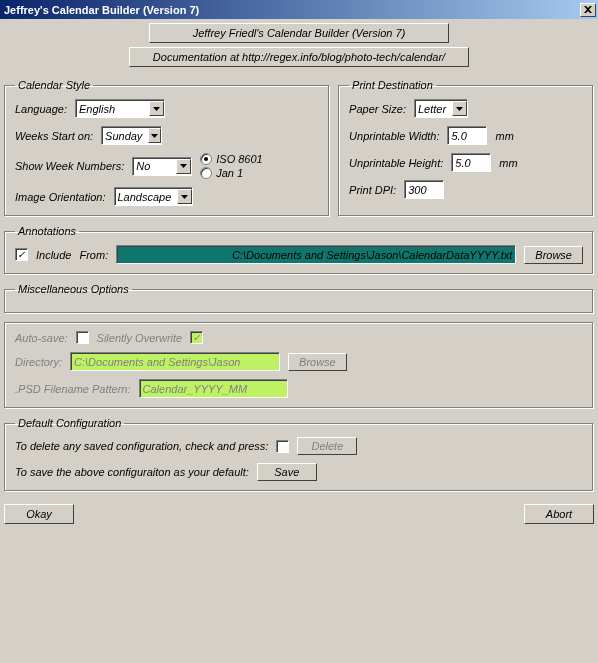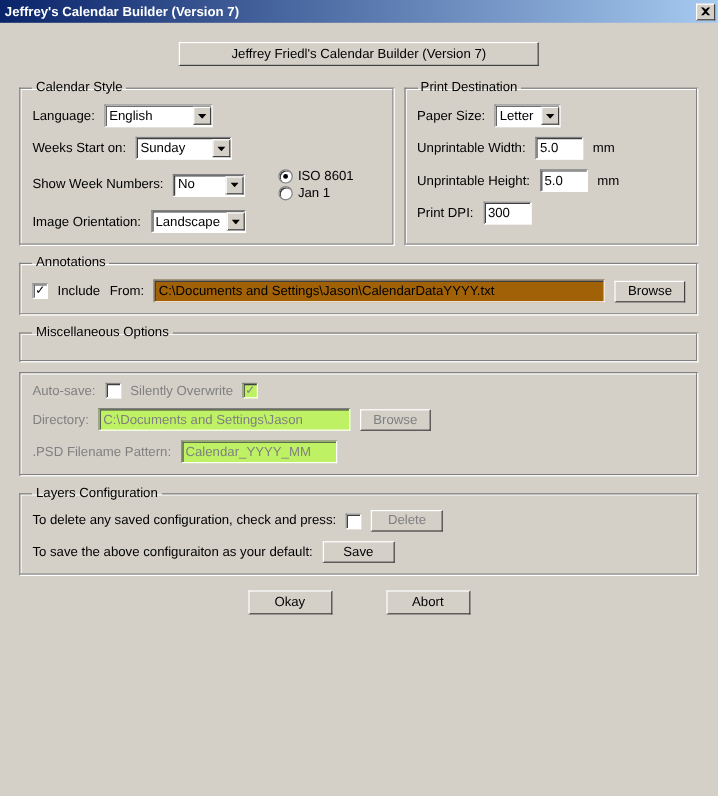--- a/index.html
+++ b/index.html
@@ -1,20 +1,20 @@
 <!DOCTYPE html>
 <html><head>
 <meta charset="utf-8">
 <style>
 * { box-sizing: border-box; font-family: Tahoma, Arial, sans-serif; font-size: 11px; }
 body { margin: 0; background: #d4d0c8; width: 598px; height: 663px; overflow: hidden; }
 .titlebar { background: linear-gradient(to right, #0a246a, #a6caf0); height: 19px; display: flex; align-items: center; justify-content: space-between; padding: 0 2px 0 4px; }
 .titlebar-text { color: #fff; font-weight: bold; }
 .close-btn { width: 16px; height: 14px; background: #d4d0c8; border: 1px solid; border-color: #fff #404040 #404040 #fff; display: flex; align-items: center; justify-content: center; font-family: Arial; font-size: 10px; font-weight: bold; cursor: default; }
-.content { padding: 16px; }
+.content { padding: 4px; font-style: italic; }
 .header-btns { display: flex; flex-direction: column; align-items: center; gap: 4px; margin-bottom: 12px; }
 .btn { background: #d4d0c8; border: 1px solid; border-color: #fff #404040 #404040 #fff; padding: 3px 14px; cursor: default; text-align: center; }
 .btn.sm { padding: 2px 10px; }
 fieldset { border: 1px solid #808080; border-top-color: #808080; border-left-color: #808080; border-right-color: #fff; border-bottom-color: #fff; box-shadow: inset -1px -1px 0 #808080, inset 1px 1px 0 #fff; margin: 0 0 8px 0; padding: 8px 10px 10px 10px; position: relative; }
 legend { padding: 0 3px; color: #000; }
 .row { display: flex; align-items: center; gap: 8px; margin-bottom: 8px; }
 .row:last-child { margin-bottom: 0; }
 label { white-space: nowrap; }
 .select, .input { background: #fff; border: 1px solid; border-color: #808080 #fff #fff #808080; box-shadow: inset 1px 1px 0 #404040; padding: 1px 3px; height: 19px; display: inline-flex; align-items: center; }
 .select { padding-right: 0; }
@@ -23,63 +23,64 @@
 .select .arrow svg { width: 7px; height: 4px; }
 .input { min-width: 40px; }
 .checkbox { width: 13px; height: 13px; background: #fff; border: 1px solid; border-color: #808080 #fff #fff #808080; box-shadow: inset 1px 1px 0 #404040; display: inline-flex; align-items: center; justify-content: center; }
 .checkbox.checked::after { content: "✓"; font-size: 10px; line-height: 1; }
 .radio { width: 12px; height: 12px; border-radius: 50%; background: #fff; border: 1px solid #808080; box-shadow: inset 1px 1px 0 #404040; display: inline-flex; align-items: center; justify-content: center; }
 .radio.checked::after { content: ""; width: 4px; height: 4px; border-radius: 50%; background: #000; }
 .two-col { display: flex; gap: 8px; }
 .two-col > fieldset:first-child { flex: 1.3; }
 .two-col > fieldset:last-child { flex: 1; }
 .radio-col { display: flex; flex-direction: column; gap: 2px; }
-.radio-row { display: flex; align-items: center; gap: 4px; margin-left: 20px; }
+.radio-row { display: flex; align-items: center; gap: 4px; }
 .disabled { color: #808080; }
 .disabled .input, .disabled .select, .disabled .checkbox { background: #bef264; }
-.input.ro { background: #a16207; }
-.footer-btns { display: flex; justify-content: center; gap: 45px; margin-top: 12px; }
+.input.ro { background: #0f766e; justify-content: flex-end; }
+.footer-btns { display: flex; justify-content: space-between; gap: 45px; margin-top: 12px; }
 .footer-btns .btn { min-width: 70px; }
 </style>
 </head>
 <body>
 
 <div class="titlebar">
   <span class="titlebar-text">Jeffrey's Calendar Builder (Version 7)</span>
   <div class="close-btn">
     <svg width="8" height="7" viewBox="0 0 8 7">
         <path d="M0 0 L2 0 L4 2 L6 0 L8 0 L5 3.5 L8 7 L6 7 L4 5 L2 7 L0 7 L3 3.5 Z" fill="#000"></path>
       </svg>
   </div>
 </div>
 
 <div class="content">
 
   <div class="header-btns">
     <div class="btn" style="width:300px">Jeffrey Friedl's Calendar Builder (Version 7)</div>
+    <div class="btn" style="width:340px">Documentation at http://regex.info/blog/photo-tech/calendar/</div>
   </div>
 
 
   <div class="two-col">
     <fieldset>
       <legend>Calendar Style</legend>
       <div class="row">
         <label>Language:</label>
         <div class="select" style="width:90px">
             <span class="sel-text" style="flex:1">English</span>
             <span class="arrow">
               <svg viewBox="0 0 7 4">
                 <path d="M0 0 L7 0 L3.5 4 Z" fill="#000"></path>
               </svg>
             </span>
           </div>
       </div>
       <div class="row">
         <label>Weeks Start on:</label>
-        <div class="select" style="width:80px">
+        <div class="select" style="width:61px">
             <span class="sel-text" style="flex:1">Sunday</span>
             <span class="arrow">
               <svg viewBox="0 0 7 4">
                 <path d="M0 0 L7 0 L3.5 4 Z" fill="#000"></path>
               </svg>
             </span>
           </div>
       </div>
       <div class="row">
         <label>Show Week Numbers:</label>
@@ -177,28 +178,28 @@
     </div>
     <div class="row">
       <label>Directory:</label>
       <div class="input" style="width:210px;color:#808080">
           <span>C:\Documents and Settings\Jason</span>
         </div>
       <div class="btn sm" style="color:#808080">Browse</div>
     </div>
     <div class="row">
       <label>.PSD Filename Pattern:</label>
-      <div class="input" style="width:130px;color:#808080">
+      <div class="input" style="width:149px;color:#808080">
           <span>Calendar_YYYY_MM</span>
         </div>
     </div>
   </fieldset>
 
   <fieldset>
-    <legend>Layers Configuration</legend>
+    <legend>Default Configuration</legend>
     <div class="row">
       <label>To delete any saved configuration, check and press:</label>
       <span class="checkbox"></span>
       <div class="btn sm disabled" style="min-width:60px;color:#808080">Delete</div>
     </div>
     <div class="row">
       <label>To save the above configuraiton as your default:</label>
       <div class="btn sm" style="min-width:60px">Save</div>
     </div>
   </fieldset>

